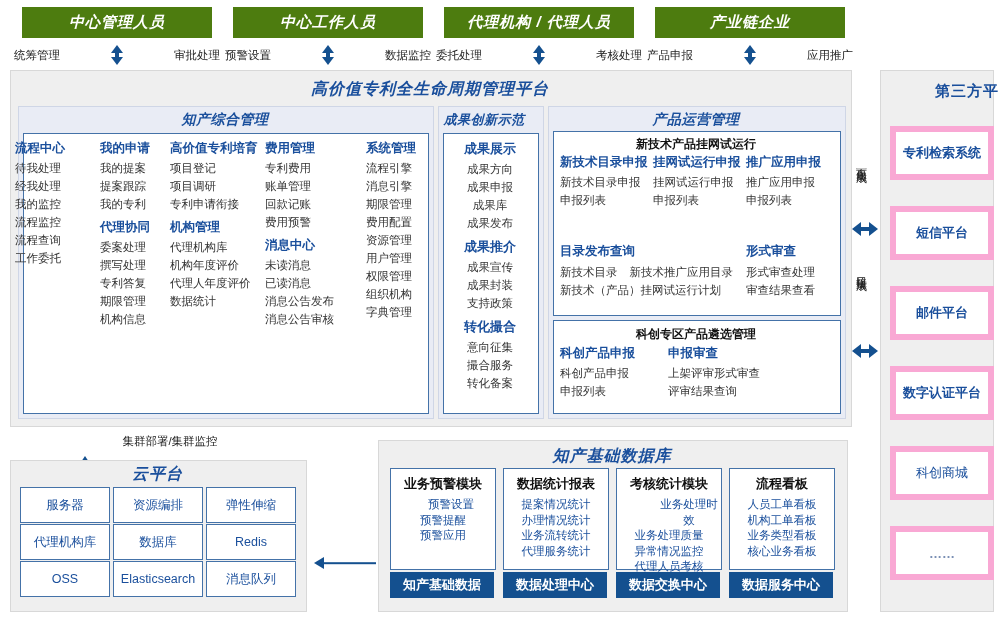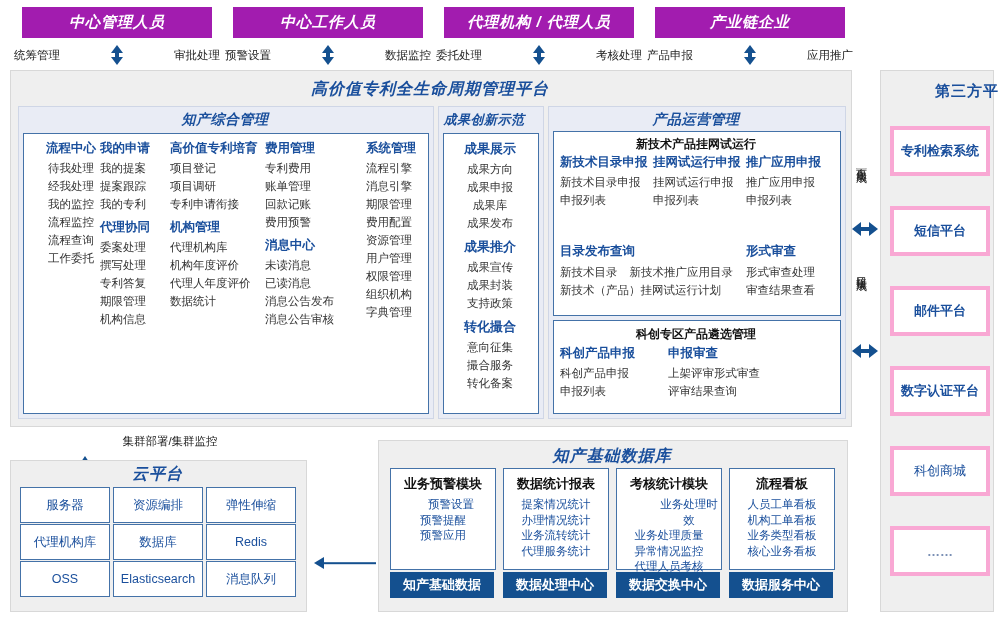--- a/index.html
+++ b/index.html
@@ -7,21 +7,21 @@
     width:1000px;height:622px;
     background:#ffffff;
     font-family:"Liberation Sans","DejaVu Sans",sans-serif;
     font-size:12px;color:#1a1a1a;
     position:relative;overflow:hidden;
   }
   .abs{position:absolute;}
 
   
   .role-box{
-    background:#a21caf;color:#fff;font-weight:bold;font-size:15px;
+    background:#4d7c0f;color:#fff;font-weight:bold;font-size:15px;
     display:flex;align-items:center;justify-content:center;
     font-style:italic;letter-spacing:1px;
   }
   .role-sub{
     display:flex;align-items:center;justify-content:space-between;
     font-size:11.5px;color:#222;
   }
   .role-sub span.lbl{white-space:nowrap;}
   .updown{
     width:14px;height:20px;position:relative;flex:0 0 14px;
@@ -70,21 +70,21 @@
   }
 
   
   .tp-col{background:#efefef;border:1px solid #d8d8d8;}
   .tp-title{
     text-align:center;font-size:15px;font-weight:bold;color:#1A4F9C;
     letter-spacing:1px;
     padding-left:39px;
   }
   .tp-item{
-    background:#fff;border:4px solid #f9a8d4;color:#1A4F9C;
+    background:#fff;border:6px solid #f9a8d4;color:#1A4F9C;
     font-size:13px;font-weight:bold;
     display:flex;align-items:center;justify-content:center;
   }
   .vtext{
     writing-mode:vertical-rl;text-orientation:upright;
     font-size:11px;color:#222;letter-spacing:1px;line-height:1.05;
   }
   .lr-arrow{
     position:relative;height:14px;
   }
@@ -189,21 +189,21 @@
   <span class="lbl">应用推广</span>
 </div>
 
 <div class="abs platform" style="left:10px;top:70px;width:840px;height:355px;"></div>
 <div class="abs platform-title" style="left:10px;top:79px;width:840px;">高价值专利全生命周期管理平台</div>
 
 <div class="abs grp" style="left:18px;top:106px;width:414px;height:311px;"></div>
 <div class="abs grp-title" style="left:18px;top:111px;width:414px;">知产综合管理</div>
 <div class="abs panel" style="left:23px;top:133px;width:404px;height:279px;"></div>
 
-<div class="abs col" style="left:37px;top:140px;width:68px;align-items:center;">
+<div class="abs col" style="left:15px;top:140px;width:68px;">
   <div class="colhead">流程中心</div>
   <div class="leaf">待我处理</div>
   <div class="leaf">经我处理</div>
   <div class="leaf">我的监控</div>
   <div class="leaf">流程监控</div>
   <div class="leaf">流程查询</div>
   <div class="leaf">工作委托</div>
 </div>
 
 <div class="abs col" style="left:100px;top:140px;width:70px;">

